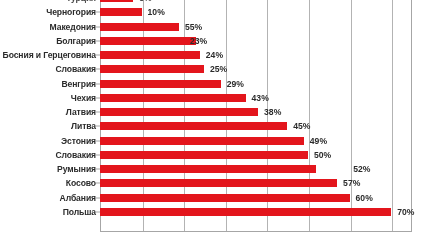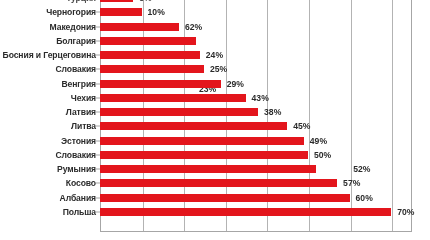--- a/index.html
+++ b/index.html
@@ -134,27 +134,27 @@
       <div class="row">
         <span class="cat-label">Черногория</span>
         <span class="tick"></span>
         <span class="bar" style="width: 41.6px; background: rgb(227, 21, 28);"></span>
         <span class="bar-value" style="left: 147.6px;">10%</span>
       </div>
       <div class="row">
         <span class="cat-label">Македония</span>
         <span class="tick"></span>
         <span class="bar" style="width: 79.04px; background: rgb(227, 21, 28);"></span>
-        <span class="bar-value" style="left: 185.04px;">62%</span>
+        <span class="bar-value" style="left: 185.04px;">55%</span>
       </div>
       <div class="row">
         <span class="cat-label">Болгария</span>
         <span class="tick"></span>
         <span class="bar" style="width: 95.68px; background: rgb(227, 21, 28);"></span>
-        <span class="bar-value" style="left: 199px; margin-top: 48px;">23%</span>
+        <span class="bar-value" style="left: 190px;">23%</span>
       </div>
       <div class="row">
         <span class="cat-label">Босния и Герцеговина</span>
         <span class="tick"></span>
         <span class="bar" style="width: 99.84px; background: rgb(227, 21, 28);"></span>
         <span class="bar-value" style="left: 205.84px;">24%</span>
       </div>
       <div class="row">
         <span class="cat-label">Словакия</span>
         <span class="tick"></span>

